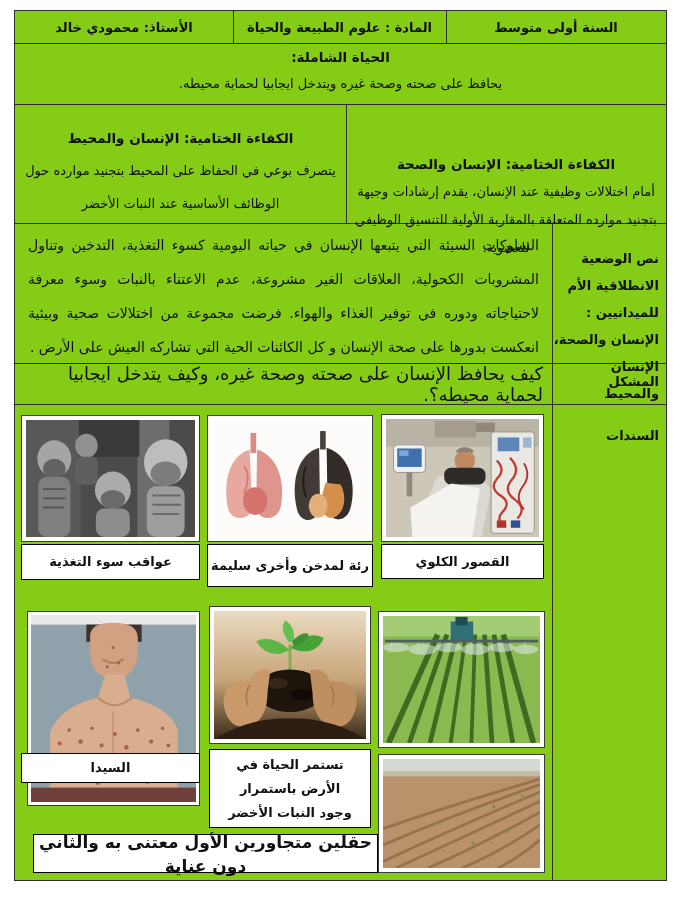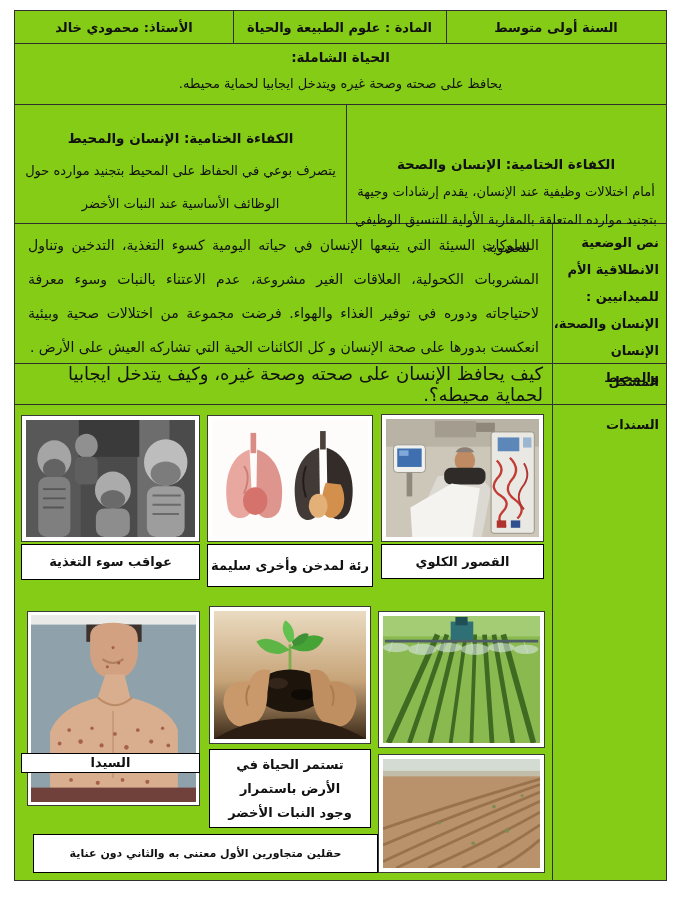--- a/index.html
+++ b/index.html
@@ -64,34 +64,34 @@
     <div class="body-line" style="margin-top:8px;line-height:33px;padding:0 10px;">يتصرف بوعي في الحفاظ على المحيط بتجنيد موارده حول الوظائف الأساسية عند النبات الأخضر</div>
   </div>
 
   <div class="cell" style="left:331px;top:93px;width:320px;height:119px;margin-top:43px;">
     <div class="title-line" style="margin-top:9px;">الكفاءة الختامية: الإنسان والصحة</div>
     <div class="body-line" style="margin-top:6px;line-height:28px;padding:0 8px;">أمام اختلالات وظيفية عند الإنسان، يقدم إرشادات وجيهة بتجنيد موارده المتعلقة بالمقاربة الأولية للتنسيق الوظيفي للعضوية.</div>
   </div>
 
   <div class="cell para" style="left:0;top:212px;width:537px;height:140px;overflow:hidden;">السلوكات السيئة التي يتبعها الإنسان في حياته اليومية كسوء التغذية، التدخين وتناول المشروبات الكحولية، العلاقات الغير مشروعة، عدم الاعتناء بالنبات وسوء معرفة لاحتياجاته ودوره في توفير الغذاء والهواء. فرضت مجموعة من اختلالات صحية وبيئية انعكست بدورها على صحة الإنسان و كل الكائنات الحية التي تشاركه العيش على الأرض .</div>
 
-  <div class="cell" style="left:537px;top:212px;width:114px;height:140px;padding-top:6px;">
+  <div class="cell" style="left:537px;top:212px;width:114px;height:140px;padding-top:22px;">
     <div class="side-label">نص الوضعية</div>
     <div class="side-label">الانطلاقية الأم</div>
     <div class="side-label">للميدانيين :</div>
     <div class="side-label">الإنسان والصحة،</div>
     <div class="side-label">الإنسان والمحيط</div>
   </div>
 
   <div class="cell" style="left:0;top:352px;width:537px;height:41px;display:flex;align-items:center;">
     <div style="font-size:18px;padding-right:9px;width:100%;text-align:right;">كيف يحافظ الإنسان على صحته وصحة غيره، وكيف يتدخل ايجابيا لحماية محيطه؟.</div>
   </div>
   <div class="cell side-label" style="left:537px;top:352px;width:114px;height:41px;padding-top:5px;">المشكل</div>
 
-  <div class="cell side-label" style="left:537px;top:393px;width:114px;height:476px;padding-top:7px;">السندات</div>
+  <div class="cell side-label" style="left:537px;top:404px;width:114px;height:476px;padding-top:7px;">السندات</div>
 
   <div class="imgbox" style="left:6px;top:404px;width:179px;height:127px;">
     <svg viewBox="0 0 179 127" preserveAspectRatio="none">
       <rect width="179" height="127" fill="#4b4b4b"></rect>
       <rect x="118" y="0" width="34" height="127" fill="#6d6d6d"></rect>
       <rect x="0" y="0" width="58" height="127" fill="#585858"></rect>
       <rect x="56" y="0" width="64" height="40" fill="#3a3a3a"></rect>
       <ellipse cx="148" cy="46" rx="23" ry="25" fill="#bdbdbd"></ellipse>
       <ellipse cx="148" cy="58" rx="16" ry="13" fill="#7c7c7c"></ellipse>
       <rect x="128" y="72" width="40" height="55" rx="10" fill="#9d9d9d"></rect>
@@ -188,21 +188,21 @@
           <circle cx="122" cy="174" r="2.2"></circle>
         <circle cx="80" cy="54" r="1.6"></circle>
           <circle cx="92" cy="50" r="1.6"></circle>
           <circle cx="86" cy="34" r="1.6"></circle>
         <circle cx="30" cy="134" r="2"></circle>
           <circle cx="144" cy="136" r="2"></circle>
       </g>
       <rect y="180" width="173" height="15" fill="#70403a"></rect>
     </svg>
   </div>
-  <div class="capbox" style="left:6px;top:742px;width:179px;height:20px;">السيدا</div>
+  <div class="capbox" style="left:6px;top:742px;width:179px;height:30px;">السيدا</div>
 
   <div class="imgbox" style="left:194px;top:595px;width:162px;height:138px;">
     <svg viewBox="0 0 162 138" preserveAspectRatio="none">
       <defs>
         <linearGradient id="g5" x1="0" y1="0" x2="0" y2="1">
           <stop offset="0" stop-color="#eadbc1"></stop>
           <stop offset="0.55" stop-color="#c6a377"></stop>
           <stop offset="1" stop-color="#3c2a19"></stop>
         </linearGradient>
       </defs>
@@ -271,15 +271,15 @@
       <g fill="#7c8d52">
         <circle cx="118" cy="52" r="2"></circle>
           <circle cx="132" cy="78" r="2.4"></circle>
           <circle cx="96" cy="92" r="2"></circle>
         <circle cx="60" cy="70" r="1.6"></circle>
           <circle cx="148" cy="40" r="1.6"></circle>
       </g>
     </svg>
   </div>
 
-  <div class="capbox" style="left:18px;top:823px;width:345px;height:39px;font-size:11px;">حقلين متجاورين الأول معتنى به والثاني دون عناية</div>
+  <div class="capbox" style="left:18px;top:823px;width:345px;height:39px;font-size:17px;">حقلين متجاورين الأول معتنى به والثاني دون عناية</div>
 
 </div>
 
 </body></html>

